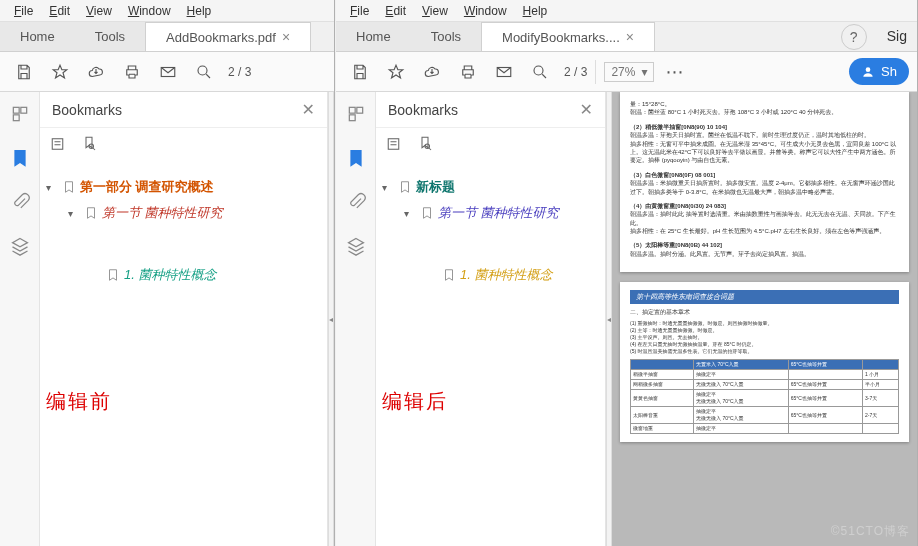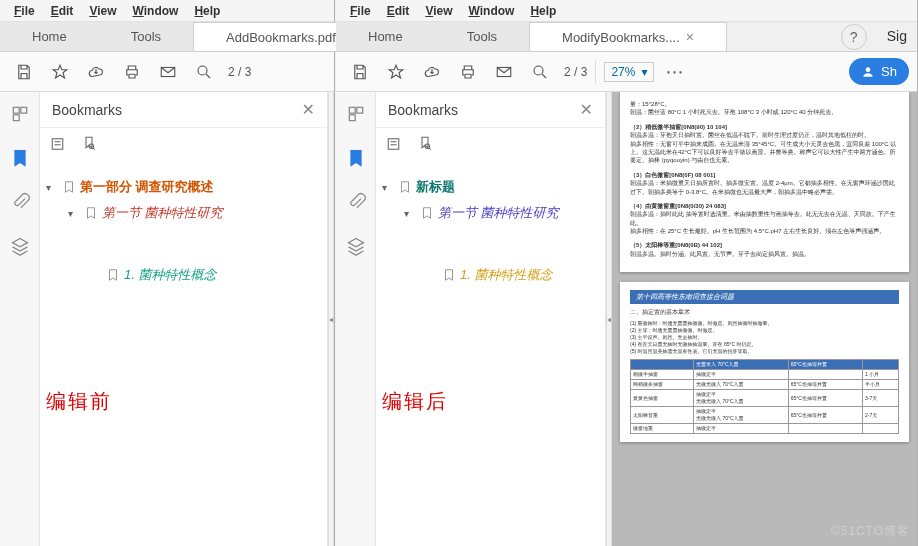--- a/index.html
+++ b/index.html
@@ -1,35 +1,35 @@
 <!DOCTYPE html>
 <html><head>
 <meta charset="utf-8">
 <style>
 * { box-sizing: border-box; margin: 0; padding: 0; font-family: "Segoe UI", Arial, sans-serif; }
 body { background: #f0f0f0; width: 918px; height: 546px; overflow: hidden; position: relative; }
 .pane { position: absolute; top: 0; height: 546px; background: #fff; border-right: 1px solid #b0b0b0; }
 .pane.left { left: 0; width: 335px; }
 .pane.right { left: 336px; width: 582px; }
 .menubar { height: 22px; background: #f5f5f5; border-bottom: 1px solid #e0e0e0; display: flex; align-items: center; padding: 0 6px; font-size: 12px; color: #333; }
-.menubar span { padding: 2px 8px; cursor: default; font-weight: bold; }
+.menubar span { padding: 2px 8px; cursor: default; }
 .menubar span u { text-decoration: underline; }
 .tabbar { height: 30px; background: #f0f0f0; border-bottom: 1px solid #d0d0d0; display: flex; align-items: stretch; }
-.tab { padding: 6px 32px; font-size: 13px; color: #555; display: flex; align-items: center; gap: 6px; }
+.tab { padding: 6px 20px; font-size: 13px; color: #555; display: flex; align-items: center; gap: 6px; }
 .tab.inactive { background: #e8e8e8; }
 .tab.active { background: #fff; border-top: 1px solid #d0d0d0; border-left: 1px solid #d0d0d0; border-right: 1px solid #d0d0d0; }
 .tab .close { font-size: 14px; color: #888; }
 .tabbar .filler { flex: 1; }
 .tabbar .help { width: 26px; height: 26px; border: 1px solid #ccc; border-radius: 50%; display: flex; align-items: center; justify-content: center; margin: 2px 10px; color: #666; font-size: 14px; }
 .tabbar .signin { padding: 6px 10px; font-size: 14px; color: #333; }
 .toolbar { height: 40px; background: #fafafa; border-bottom: 1px solid #d8d8d8; display: flex; align-items: center; padding: 0 8px; gap: 4px; }
 .tbtn { width: 32px; height: 32px; display: flex; align-items: center; justify-content: center; color: #555; font-size: 18px; border-radius: 3px; cursor: pointer; }
 .tbtn svg { width: 18px; height: 18px; stroke: #555; fill: none; stroke-width: 1.5; }
 .pgcount { font-size: 12px; color: #555; margin-left: 4px; }
-.zoombox { display: flex; align-items: center; border: 1px solid #ccc; font-size: 12px; padding: 2px 6px; color: #0369a1; gap: 6px; }
+.zoombox { display: flex; align-items: center; border: 1px solid #ccc; font-size: 12px; padding: 2px 6px; color: #737373; gap: 6px; }
 .sep { width: 1px; height: 24px; background: #ddd; margin: 0 4px; }
 .bluebtn { background: #2a7de1; color: #fff; display: flex; align-items: center; gap: 6px; padding: 6px 12px; border-radius: 16px; font-size: 13px; }
 .bluebtn svg { width: 14px; height: 14px; fill: #fff; }
 .workarea { display: flex; height: calc(100% - 92px); }
 .sidebar { width: 40px; background: #f7f7f7; border-right: 1px solid #e4e4e4; display: flex; flex-direction: column; align-items: center; padding-top: 10px; gap: 20px; }
 .sidebar .sbtn { width: 24px; height: 24px; display: flex; align-items: center; justify-content: center; }
 .sidebar .sbtn svg { width: 20px; height: 20px; stroke: #888; fill: none; stroke-width: 1.5; }
 .sidebar .sbtn.active svg { stroke: #2a7de1; fill: #2a7de1; }
 .bmpanel { flex: 1; background: #fff; display: flex; flex-direction: column; border-right: 1px solid #e4e4e4; min-width: 0; }
 .bmhead { height: 36px; display: flex; align-items: center; padding: 0 12px; font-size: 14px; color: #444; border-bottom: 1px solid #eee; }

